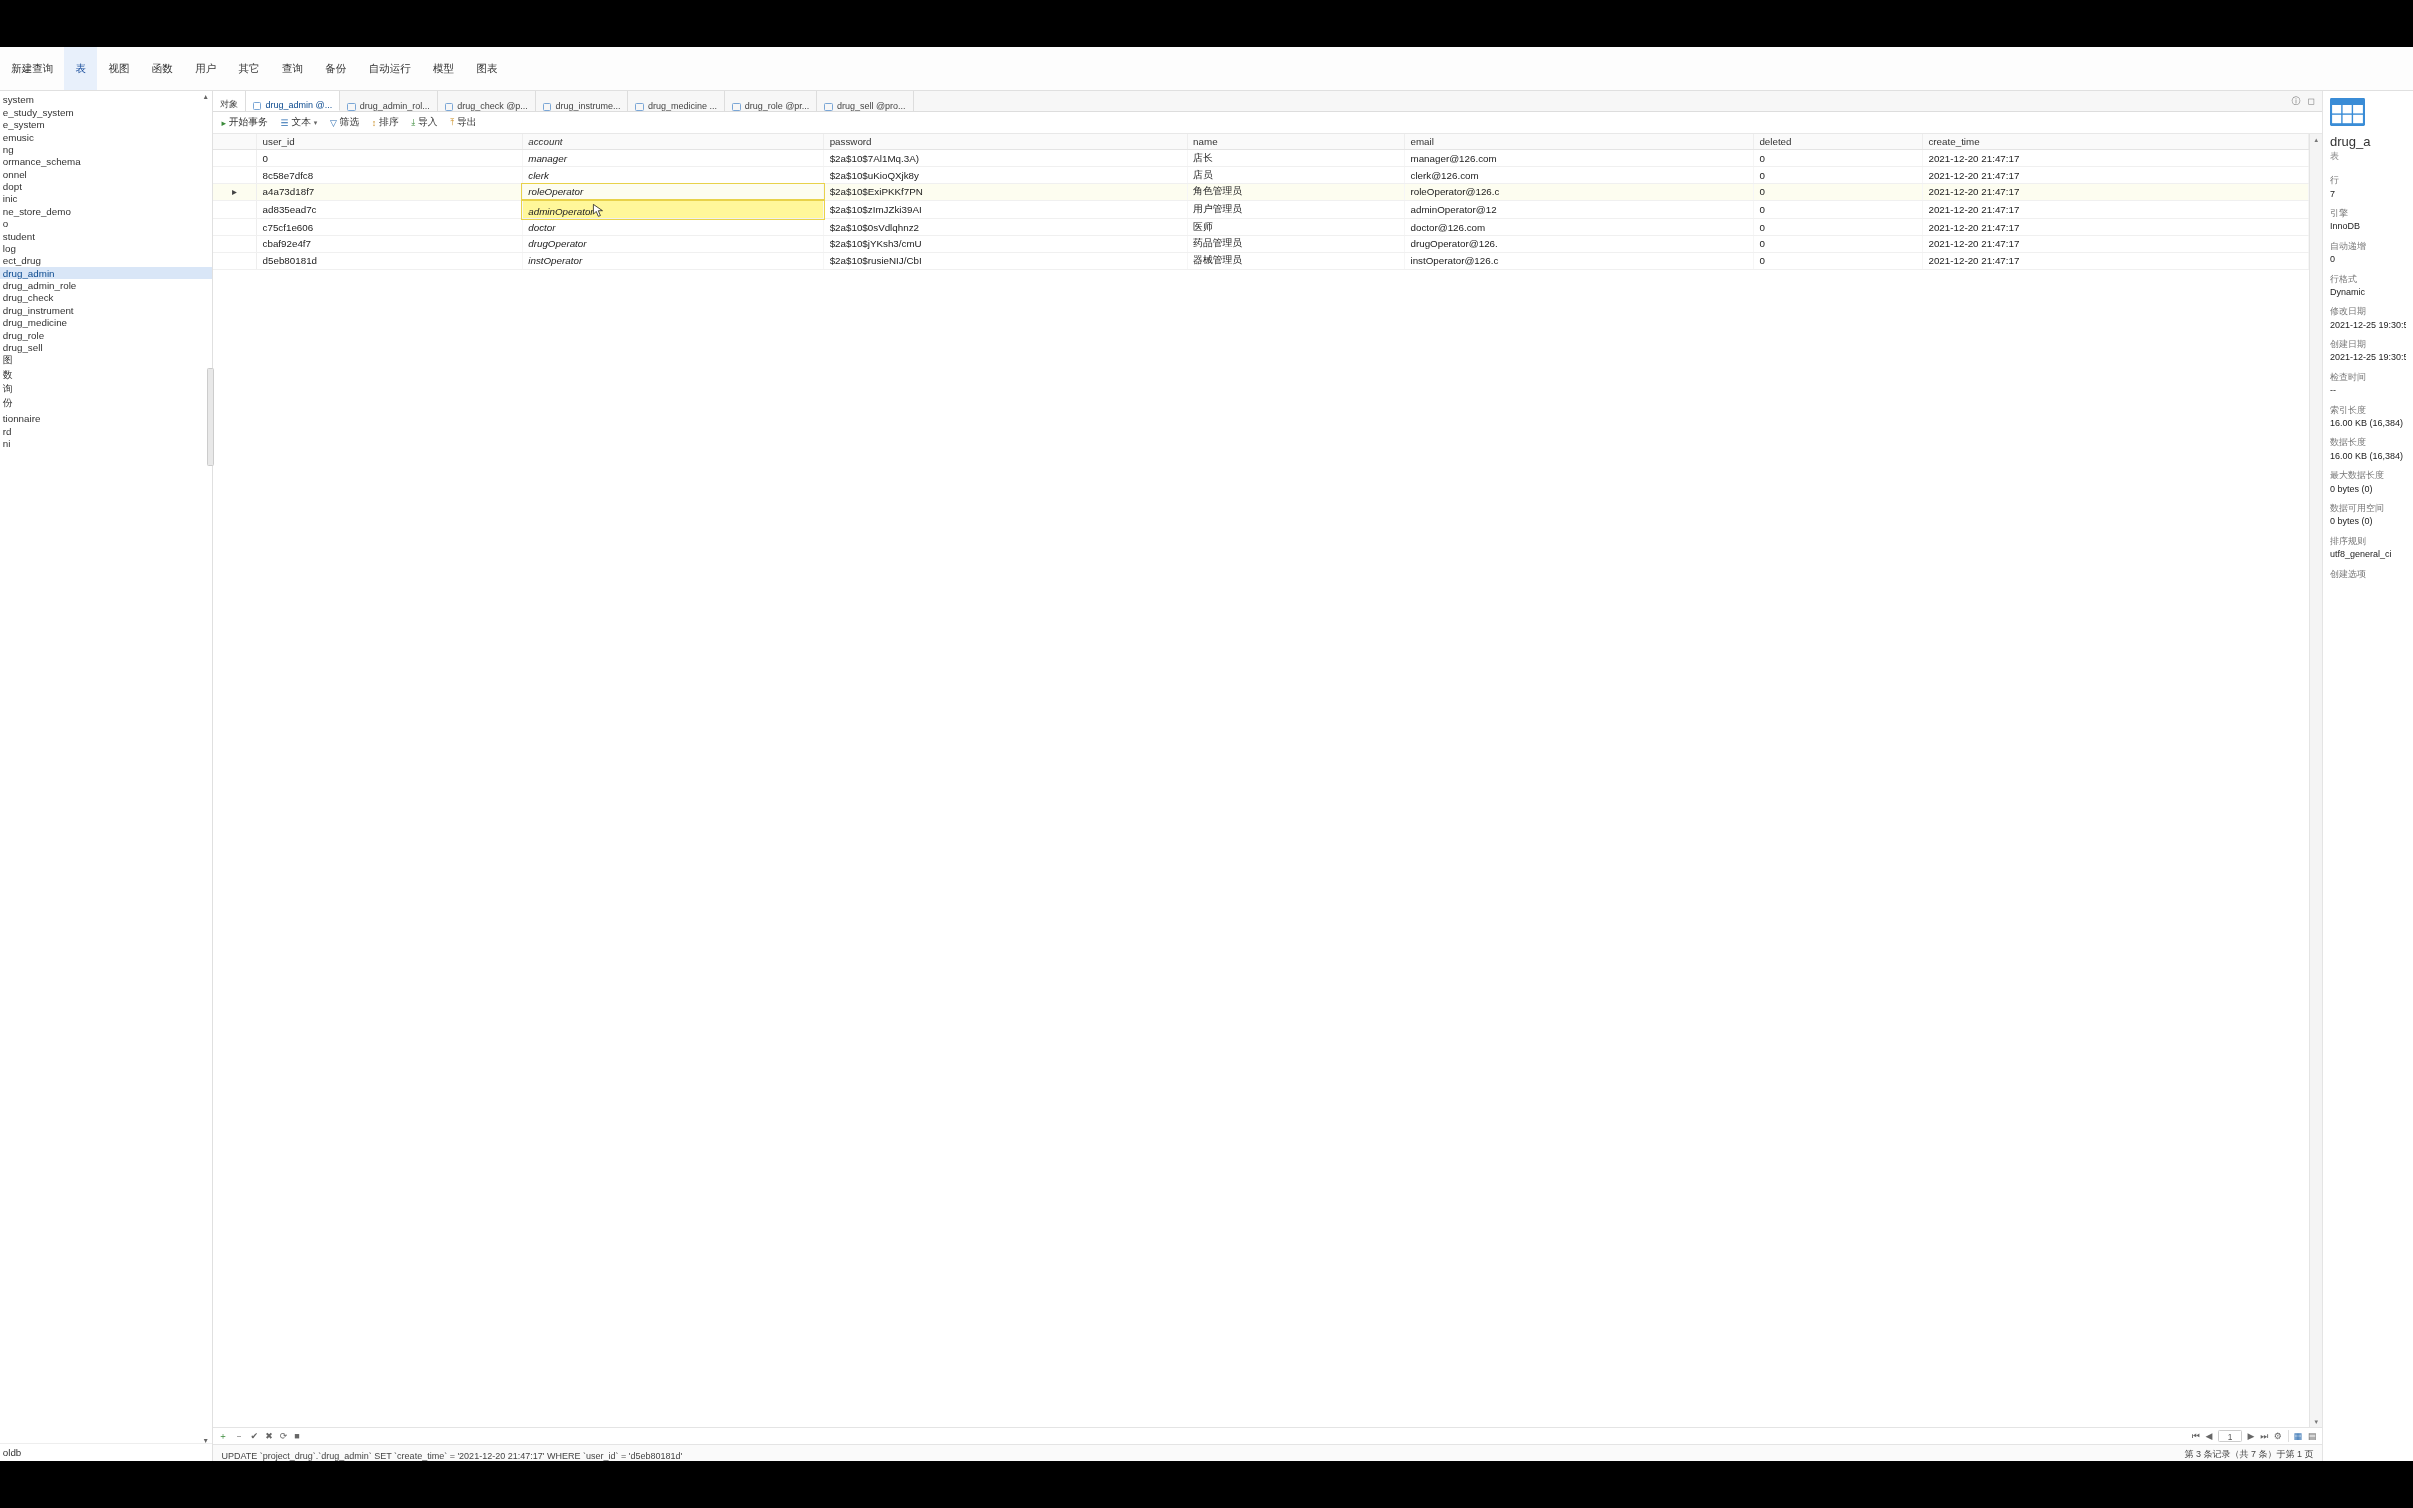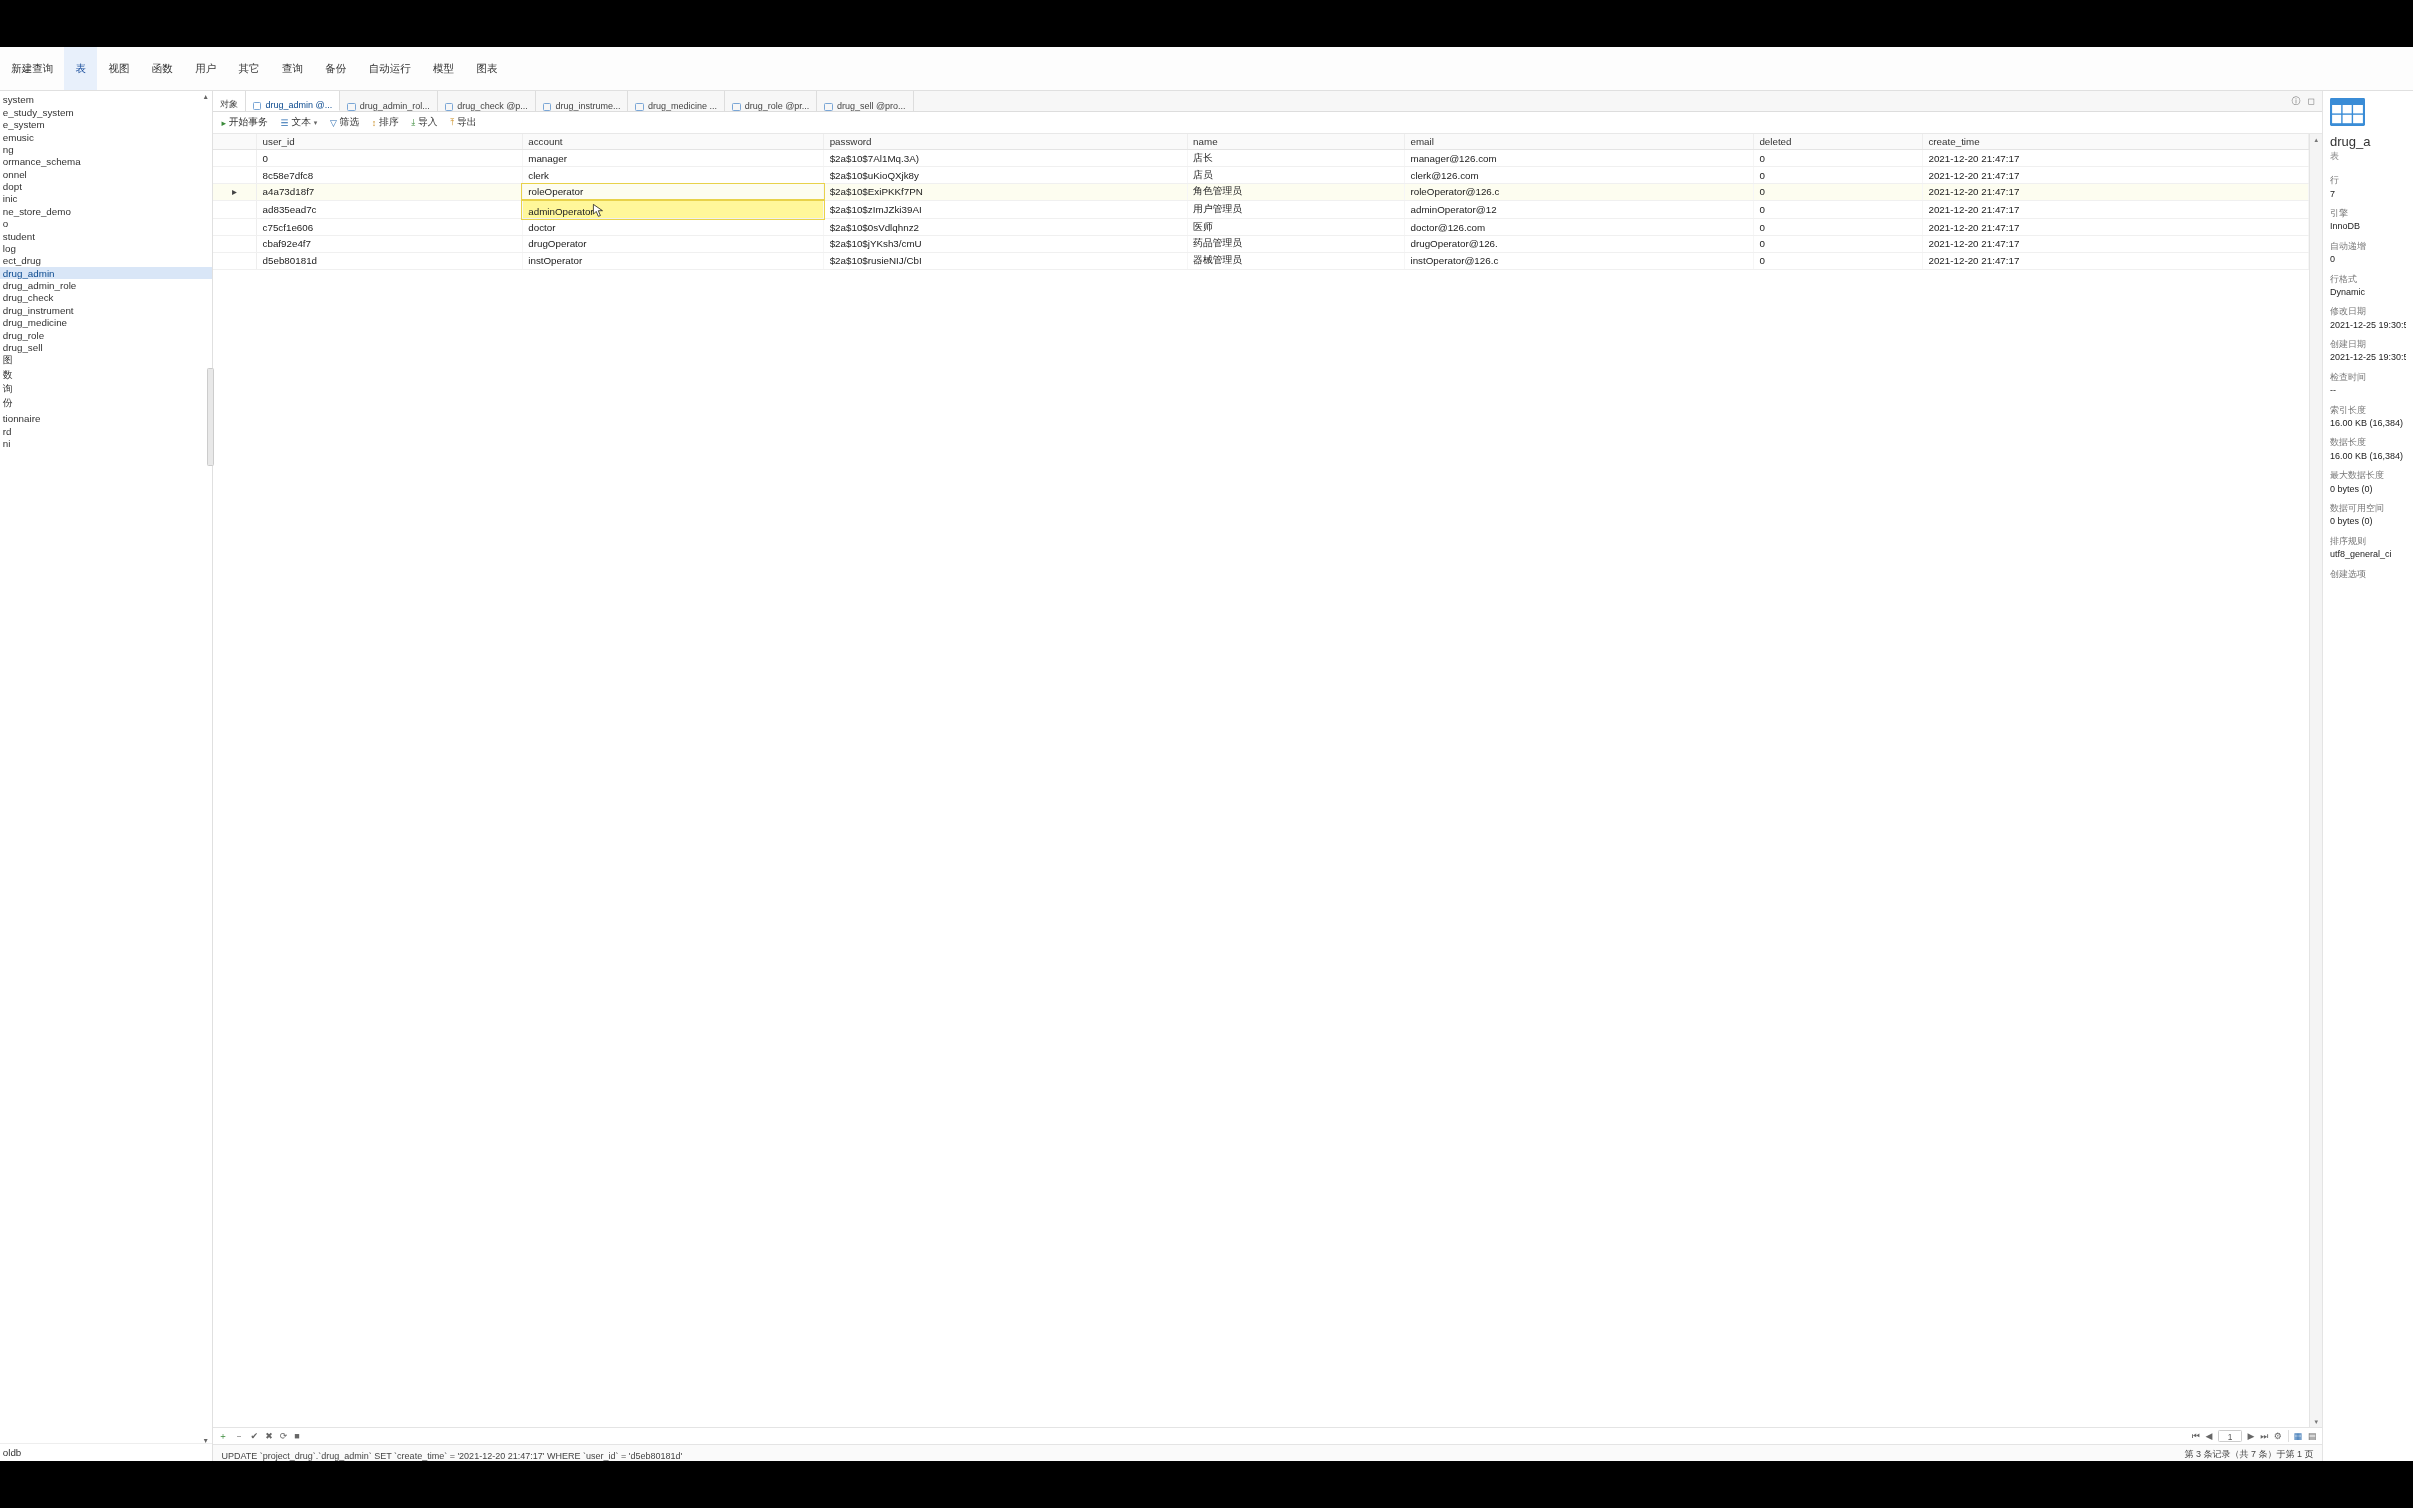--- a/index.html
+++ b/index.html
@@ -252,21 +252,21 @@
     align-items: flex-end;
     border-top: 0.7px solid #e4e4e4;
     font-size: 9px;
     color: #444;
     padding: 0 8.4px;
     background: #fafafa;
   }
   .statusbar .right { margin-left: auto; }
 
   .col-user_id    { width: 77px; }
-  .col-account    { width: 84px; }
+  .col-account    { width: 84px; font-style: italic; }
   .col-password   { width: 91px; }
   .col-name       { width: 63px; }
   .col-email      { width: 91px; }
   .col-deleted    { width: 49px; }
   .col-create_time{ width: 112px; margin-left: 17px; }
 </style>
 </head>
 <body>
 
 <div class="screen">

